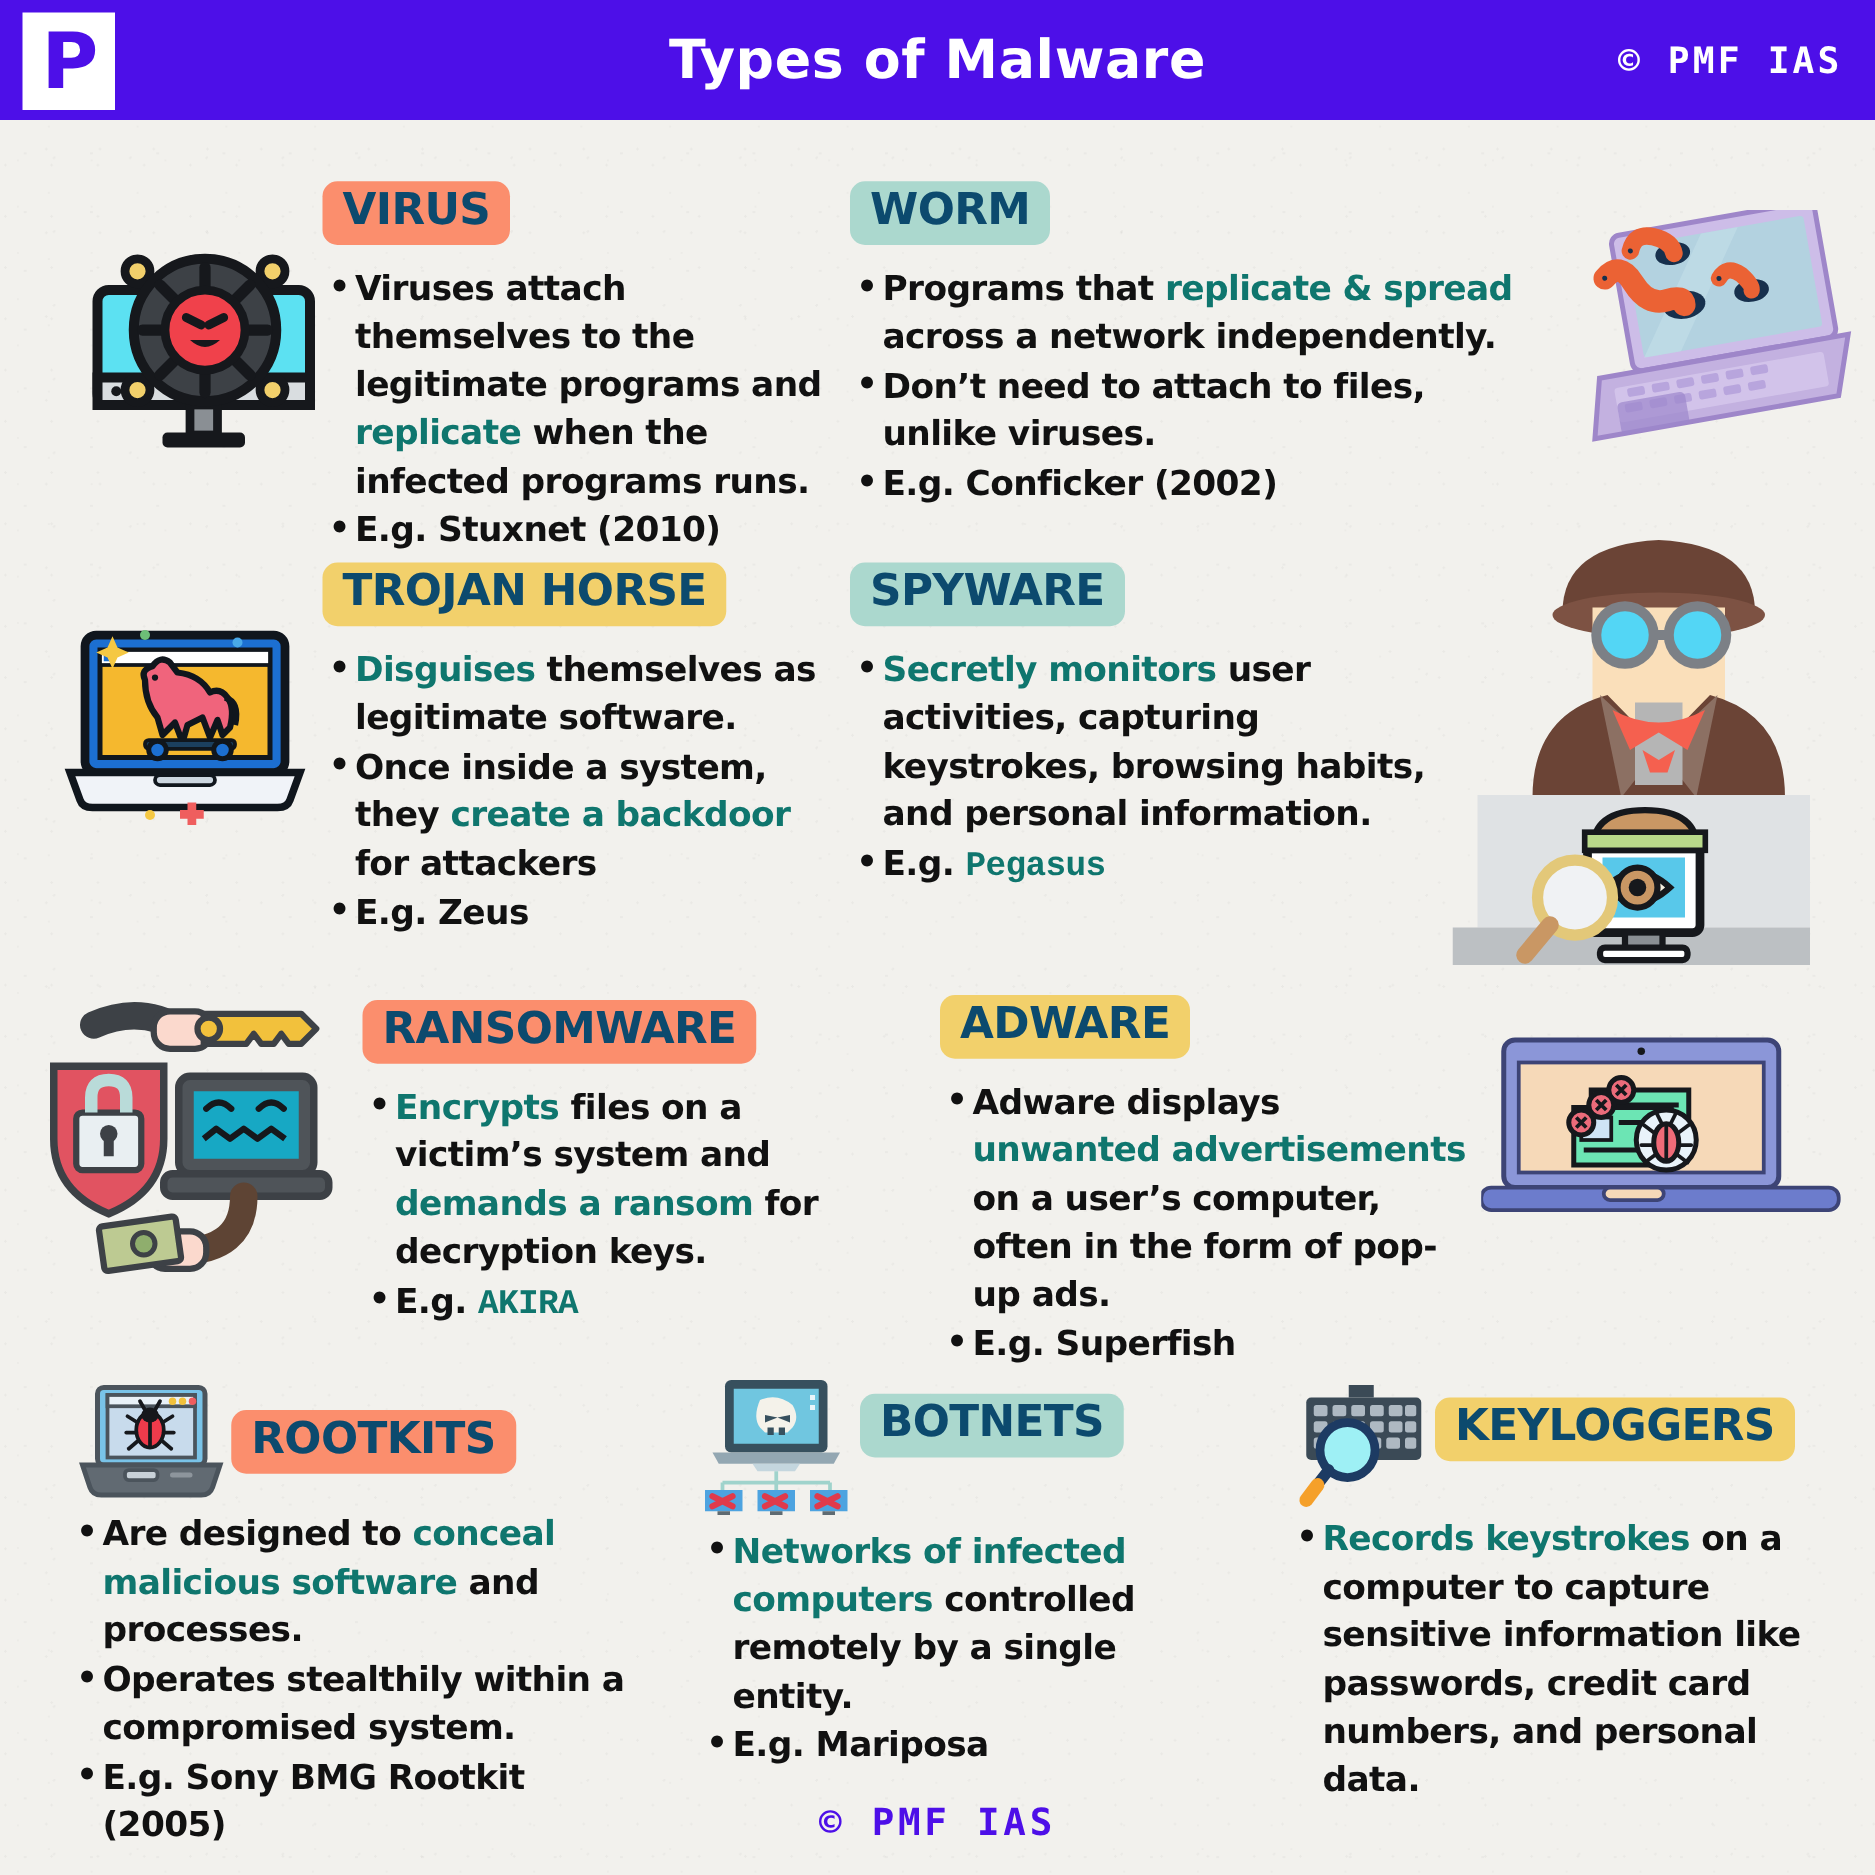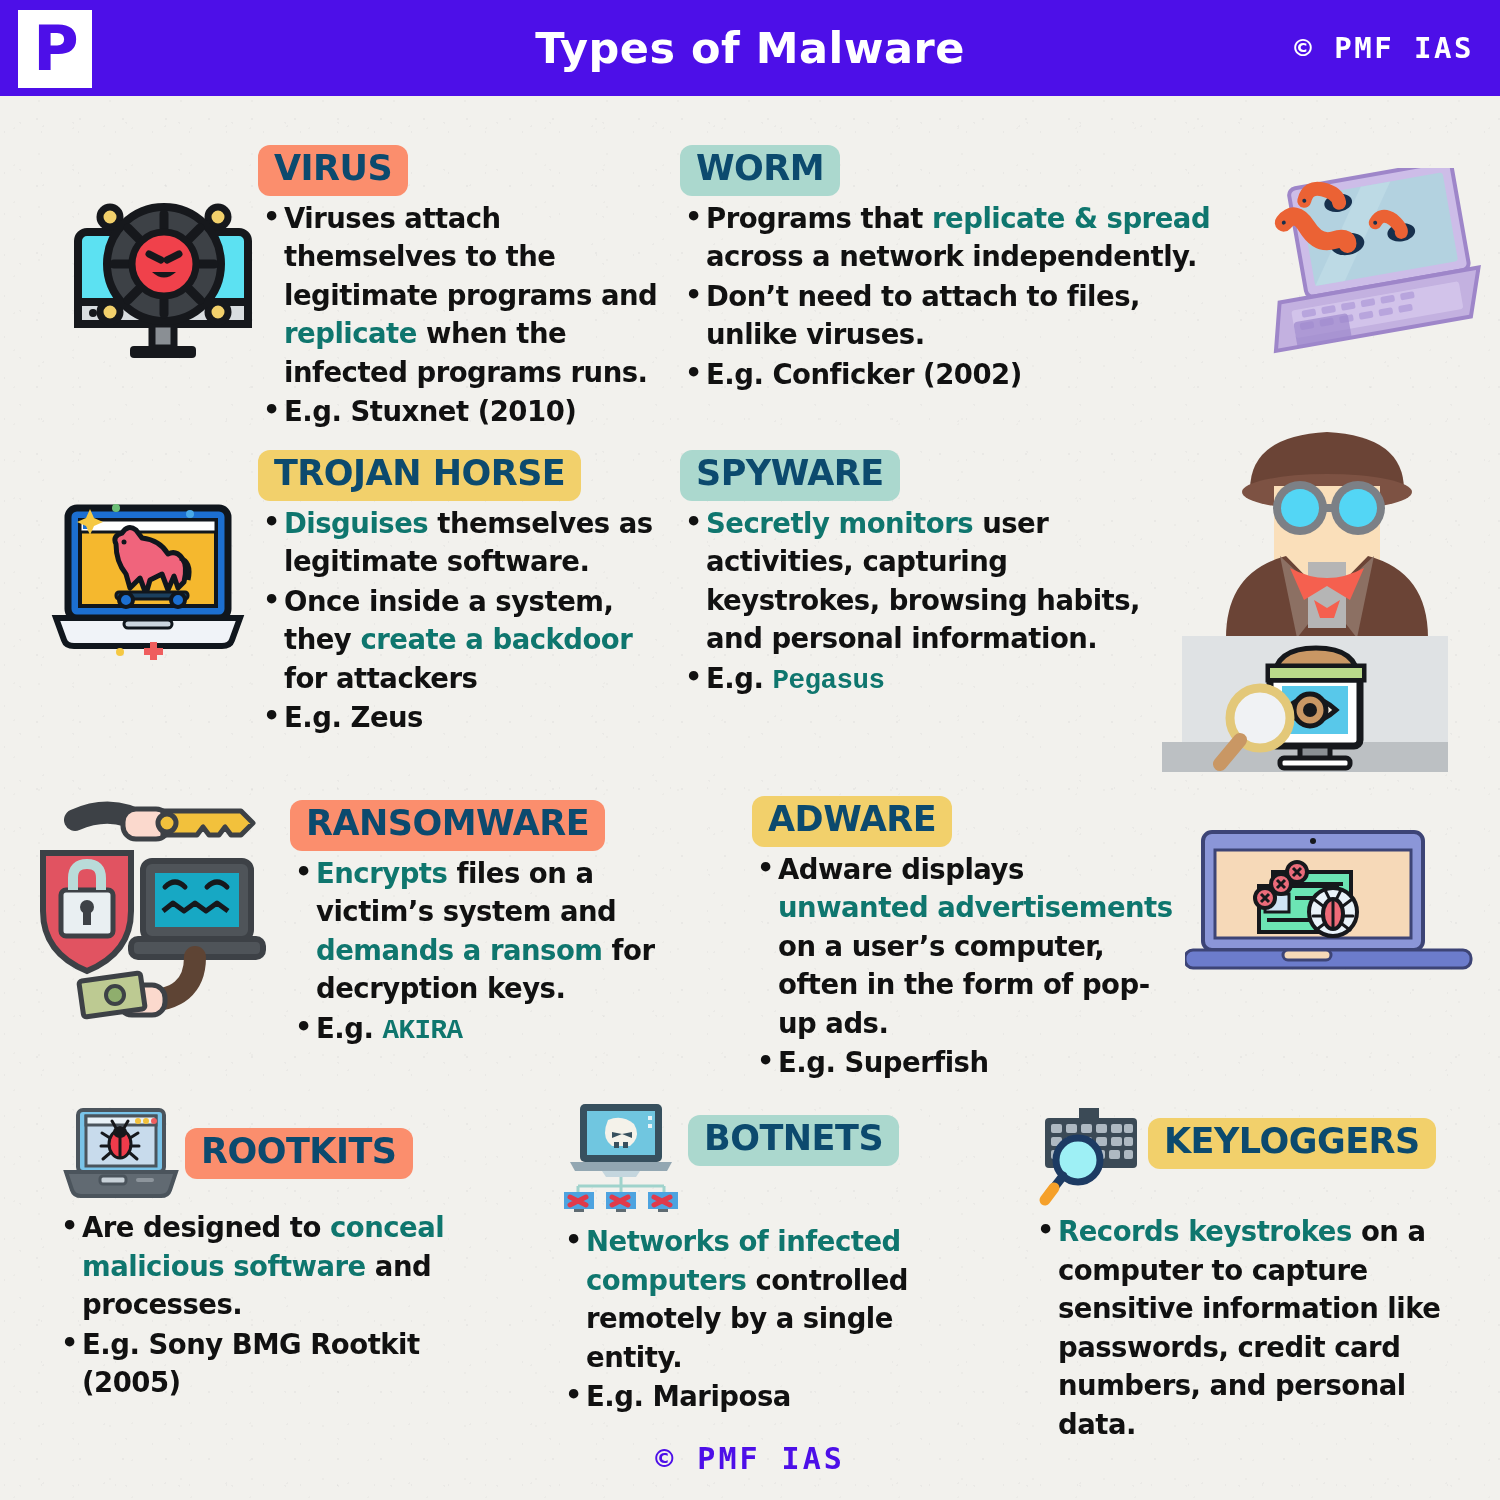--- a/index.html
+++ b/index.html
@@ -89,21 +89,21 @@
     letter-spacing: -0.5px;
     line-height: 1.08;
     white-space: nowrap;
   }
   .badge.salmon { background: #fb8e6d; }
   .badge.mint   { background: #abd8ce; }
   .badge.gold   { background: #f2d06b; }
 
   ul.bullets {
     list-style: none;
-    margin-top: 3px;
+    margin-top: 16px;
   }
   ul.bullets li {
     position: relative;
     padding-left: 26px;
     font-size: 27.5px;
     font-weight: bold;
     line-height: 1.40;
     color: #111111;
     font-family: "DejaVu Sans", sans-serif;
     margin-bottom: 1px;
@@ -495,20 +495,21 @@
       <li><span>E.g. Superfish</span></li>
     </ul>
 </div>
 
 <div class="card" style="left:185px; top:1128px; width:200px;">
   <span class="badge salmon">ROOTKITS</span>
 </div>
 <div class="card" style="left:56px; top:1208px; width:460px;">
   <ul class="bullets" style="margin-top:0;">
       <li><span>Are designed to </span><span class="hl-red">conceal malicious software</span><span> and processes.</span></li>
+      <li><span>Operates stealthily within a compromised system.</span></li>
       <li><span>E.g. Sony BMG Rootkit (2005)</span></li>
     </ul>
 </div>
 
 <div class="card" style="left:688px; top:1115px; width:200px;">
   <span class="badge mint">BOTNETS</span>
 </div>
 <div class="card" style="left:560px; top:1222px; width:425px;">
   <ul class="bullets" style="margin-top:0;">
       <li><span class="hl-red">Networks of infected computers</span><span> controlled remotely by a single entity.</span></li>

